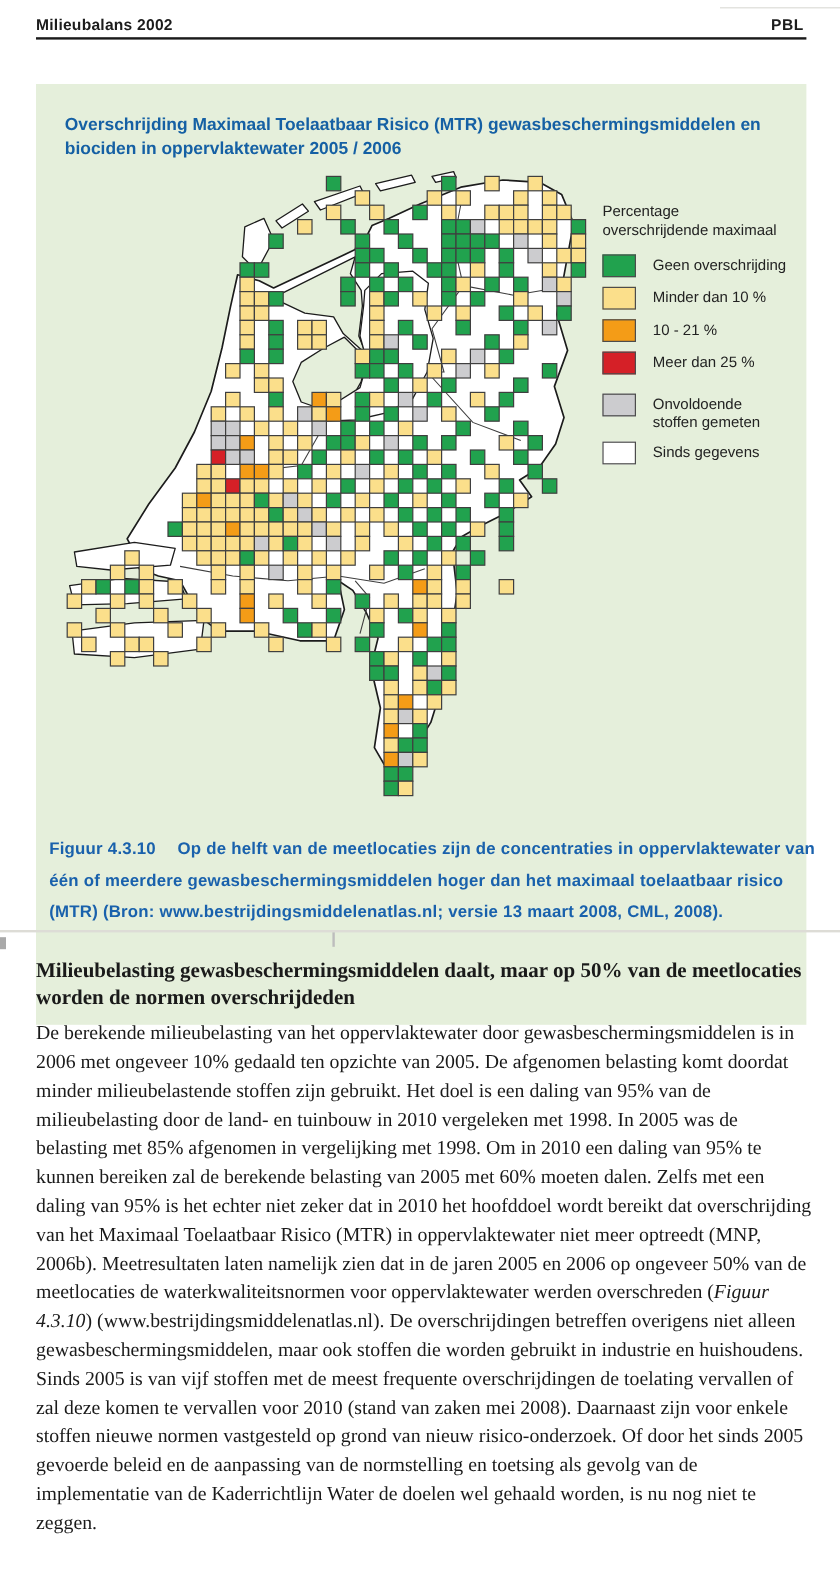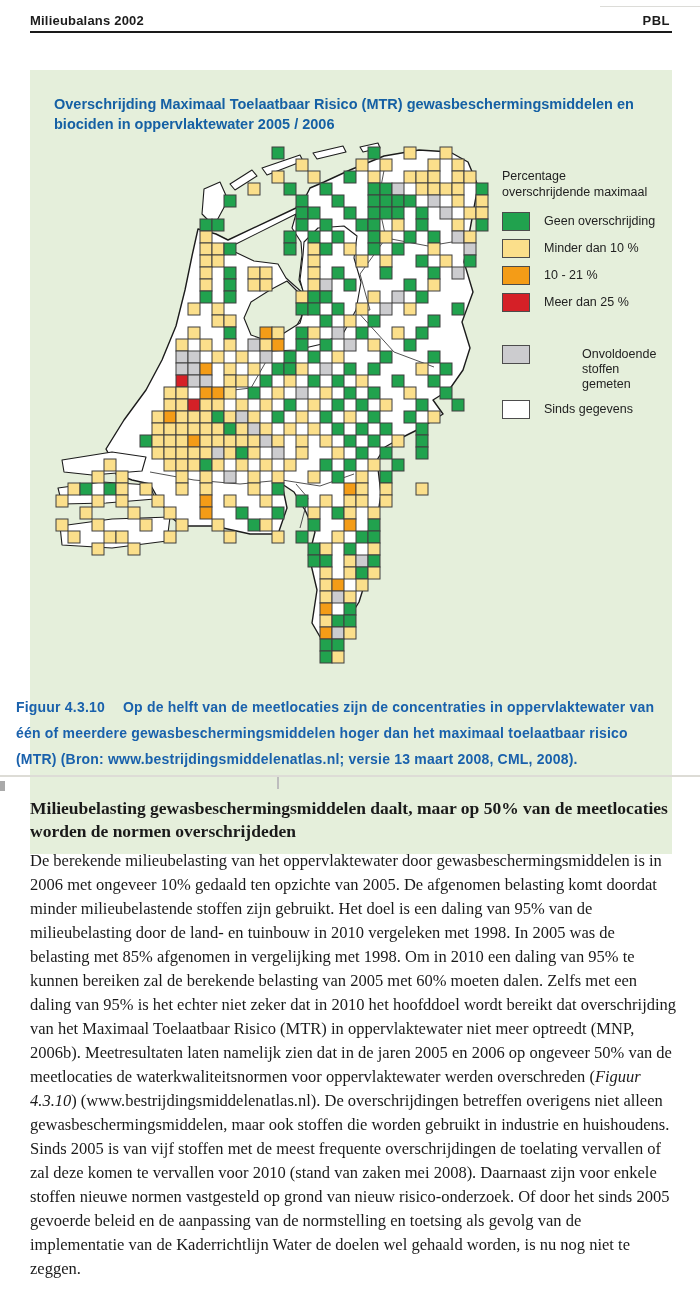--- a/index.html
+++ b/index.html
@@ -16,26 +16,26 @@
   .figure-box{position:absolute;left:30px;top:70px;width:642px;height:784px;background:#e5efdb;}
   .figure-title{position:absolute;left:24px;top:24px;width:608px;font-size:14.5px;line-height:20px;
     font-weight:bold;color:#1560a4;}
 
   .map-wrap{position:absolute;left:24px;top:72px;width:460px;height:524px;}
 
   
   .legend{position:absolute;left:472px;top:98px;width:166px;}
   .legend-title{font-size:12.5px;line-height:16px;color:#222;margin-bottom:12px;width:150px;}
   .legend-row{display:flex;align-items:flex-start;margin-bottom:8px;}
-  .legend-row.gap{margin-top:33px;gap:38px;}
+  .legend-row.gap{margin-top:16px;}
   .swatch{flex:0 0 auto;width:28px;height:19px;border:1px solid #4c4c4c;margin-right:14px;box-sizing:border-box;}
   .legend-label{font-size:12.5px;line-height:15px;color:#222;padding-top:2px;width:112px;}
 
   
-  .caption{position:absolute;left:16px;top:694px;width:640px;font-size:14px;line-height:26px;
+  .caption{position:absolute;left:41px;top:694px;width:640px;font-size:14px;line-height:26px;
     font-weight:bold;color:#1961ac;letter-spacing:.2px;}
   .cap-label{margin-right:18px;}
 
   
   .divider{position:absolute;left:0;top:775px;width:700px;height:2px;background:#dddcd6;}
   .div-block{position:absolute;left:0;top:781px;width:5px;height:10px;background:#a9a9a9;}
   .div-tick{position:absolute;left:277px;top:777px;width:2px;height:12px;background:#bdbdbd;}
 
   
   .article{position:absolute;left:30px;top:797px;width:648px;font-family:"Liberation Serif",serif;color:#1a1a1a;}

